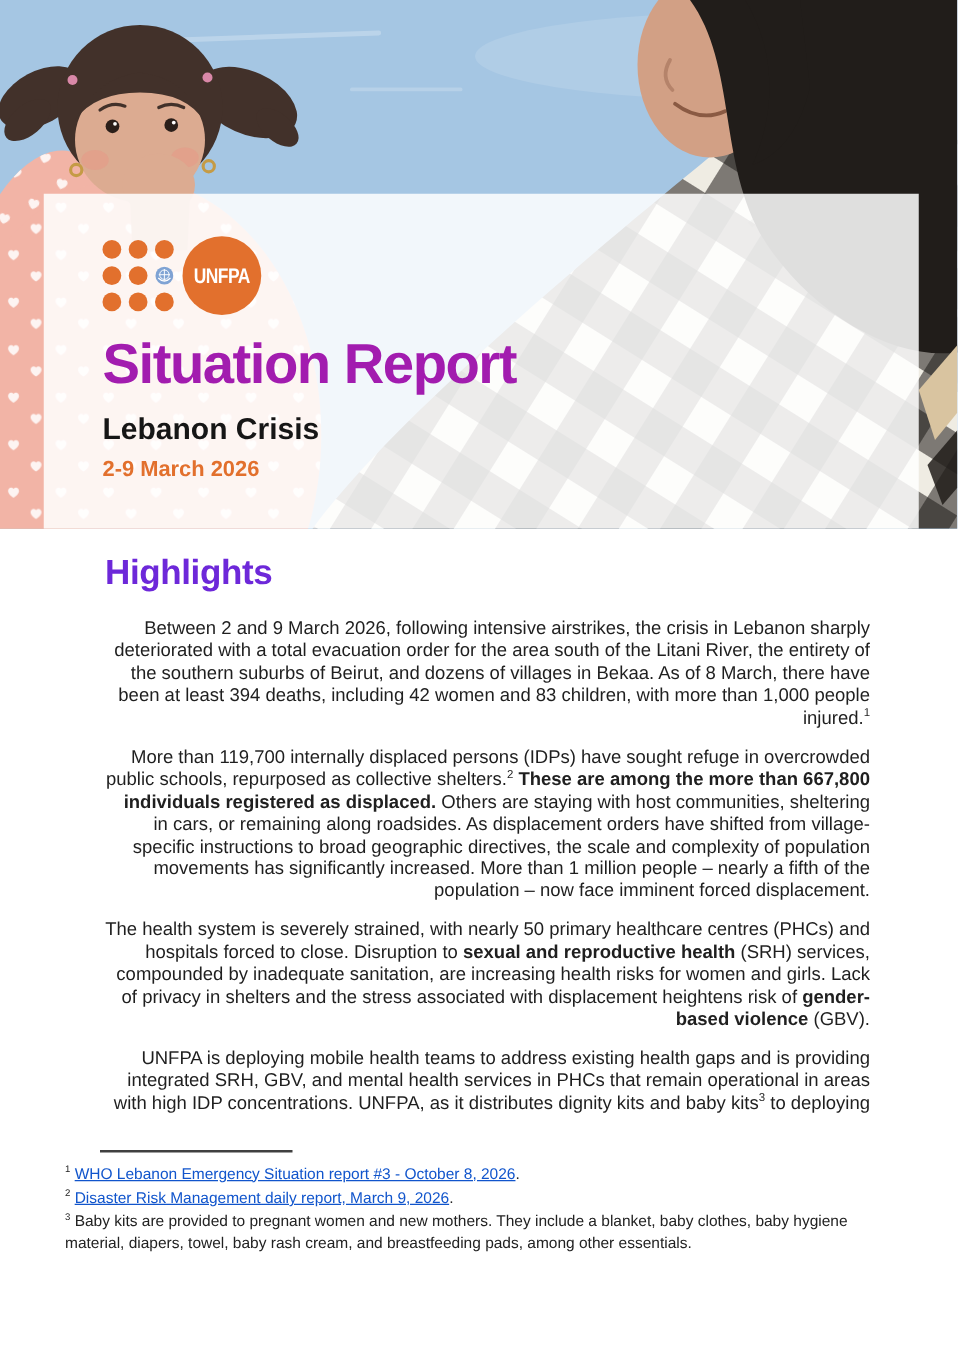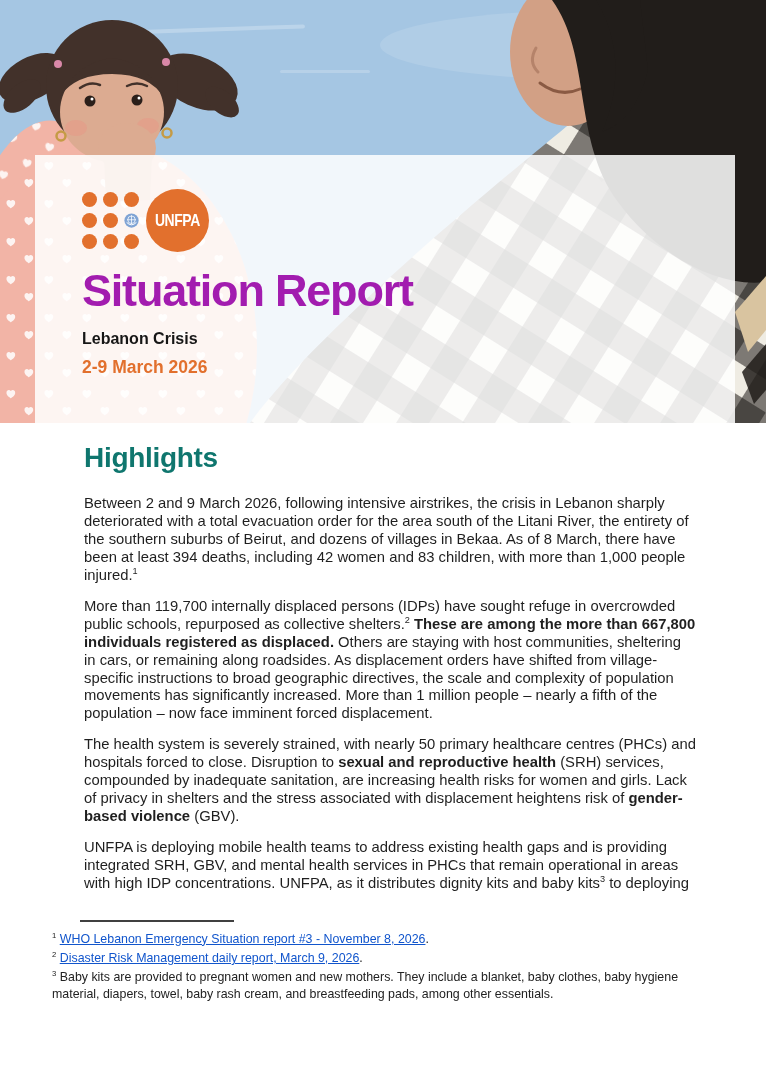--- a/index.html
+++ b/index.html
@@ -35,32 +35,32 @@
   }
   .logo-circle span{
     color:#fff;font-weight:bold;font-size:17px;letter-spacing:-0.5px;
     transform:scaleX(0.82);
   }
   .report-title{
     margin-top:19px;font-size:45px;font-weight:bold;letter-spacing:-1.2px;
     color:#a21caf;line-height:1;
   }
   .report-subtitle{
-    margin-top:18px;font-size:16px;font-weight:bold;color:#161616;line-height:1.05;
+    margin-top:18px;font-size:24px;font-weight:bold;color:#161616;line-height:1.05;
   }
   .report-date{
     margin-top:10px;font-size:17.5px;font-weight:bold;color:var(--accent);line-height:1.05;
   }
   
   .content{padding:20px 70px 0 84px;}
   .section-heading{
-    font-size:28px;font-weight:bold;color:#0f766e;margin:0 0 23px 0;line-height:1.05;letter-spacing:-0.3px;
+    font-size:28px;font-weight:bold;color:#6d28d9;margin:0 0 23px 0;line-height:1.05;letter-spacing:-0.3px;
   }
   .paragraphs p{
-    margin:0 0 13px 0;font-size:14.8px;line-height:17.9px;color:var(--text);
+    margin:0 0 13px 0;font-size:14.8px;line-height:17.9px;color:var(--text);text-align:right;
   }
   .paragraphs .b{font-weight:bold;}
   sup{font-size:0.62em;line-height:0;}
   
   .footnotes{margin:27px 0 0 -32px;width:648px;}
   .fn-sep{width:154px;border-top:2px solid #404040;margin:0 0 9px 28px;}
   .footnotes p{margin:0 0 3px 0;font-size:12.4px;line-height:16.4px;color:#222;}
   .fn-link{color:var(--link);text-decoration:underline;}
 </style>
 </head>
@@ -177,18 +177,18 @@
   <div class="paragraphs">
       <p><span>Between 2 and 9 March 2026, following intensive airstrikes, the crisis in Lebanon sharply deteriorated with a total evacuation order for the area south of the Litani River, the entirety of the southern suburbs of Beirut, and dozens of villages in Bekaa. As of 8 March, there have been at least 394 deaths, including 42 women and 83 children, with more than 1,000 people injured.</span><sup>1</sup></p>
       <p><span>More than 119,700 internally displaced persons (IDPs) have sought refuge in overcrowded public schools, repurposed as collective shelters.</span><sup>2</sup><span class="b"> These are among the more than 667,800 individuals registered as displaced.</span><span> Others are staying with host communities, sheltering in cars, or remaining along roadsides. As displacement orders have shifted from village-specific instructions to broad geographic directives, the scale and complexity of population movements has significantly increased. More than 1 million people – nearly a fifth of the population – now face imminent forced displacement.</span></p>
       <p><span>The health system is severely strained, with nearly 50 primary healthcare centres (PHCs) and hospitals forced to close. Disruption to </span><span class="b">sexual and reproductive health</span><span> (SRH) services, compounded by inadequate sanitation, are increasing health risks for women and girls. Lack of privacy in shelters and the stress associated with displacement heightens risk of </span><span class="b">gender-based violence</span><span> (GBV).</span></p>
       <p><span>UNFPA is deploying mobile health teams to address existing health gaps and is providing integrated SRH, GBV, and mental health services in PHCs that remain operational in areas with high IDP concentrations. UNFPA, as it distributes dignity kits and baby kits</span><sup>3</sup><span> to deploying</span></p>
     </div>
 
   <div class="footnotes">
     <div class="fn-sep"></div>
     <div>
-        <p><sup>1</sup><span> </span><a href="#" class="fn-link">WHO Lebanon Emergency Situation report #3 - November 8, 2026</a><span>.</span></p>
+        <p><sup>1</sup><span> </span><a href="#" class="fn-link">WHO Lebanon Emergency Situation report #3 - October 8, 2026</a><span>.</span></p>
         <p><sup>2</sup><span> </span><a href="#" class="fn-link">Disaster Risk Management daily report, March 9, 2026</a><span>.</span></p>
         <p><sup>3</sup><span> Baby kits are provided to pregnant women and new mothers. They include a blanket, baby clothes, baby hygiene material, diapers, towel, baby rash cream, and breastfeeding pads, among other essentials.</span></p>
       </div>
   </div>
 </div>
 
 </body></html>

